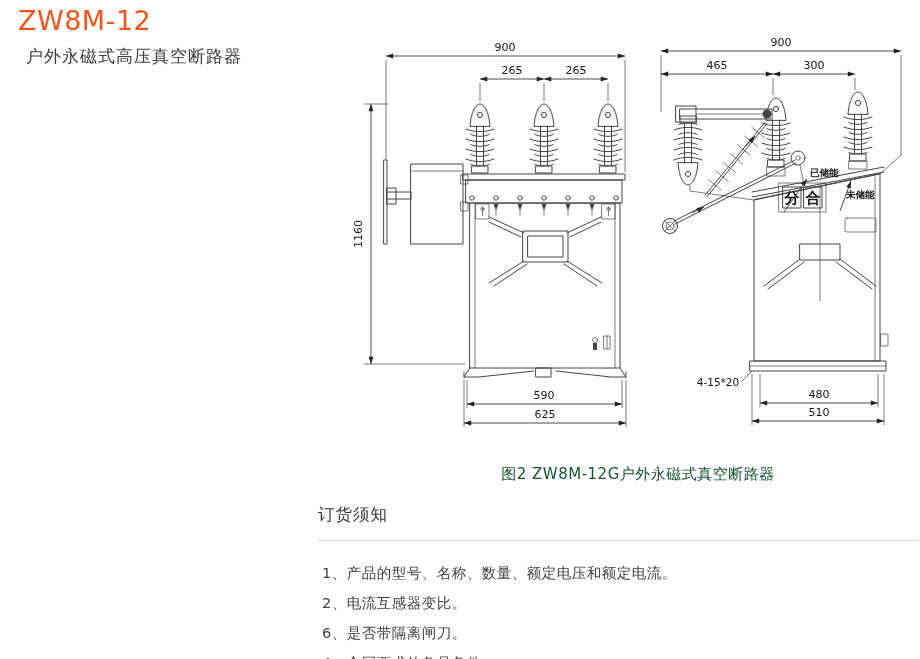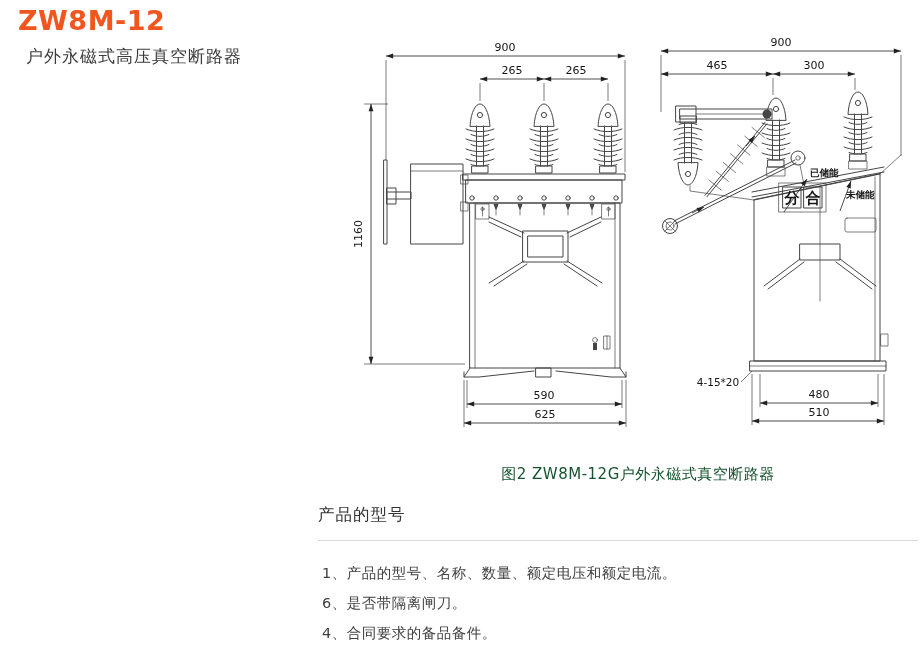--- a/index.html
+++ b/index.html
@@ -5,21 +5,21 @@
   :root { --accent:#f0561e; }
   * { box-sizing:border-box; }
   html,body { margin:0; padding:0; }
   body {
     width:920px; height:659px; background:#ffffff; position:relative;
     font-family:"DejaVu Sans","Liberation Sans",sans-serif; color:#3f3f3f;
     overflow:hidden;
   }
   .title-block { position:absolute; left:18px; top:6px; }
   .title-block h1 {
-    margin:0; font-size:27px; font-weight:bold; color:var(--accent,#f0561e);
+    margin:0; font-size:27px; font-weight:normal; color:var(--accent,#f0561e);
     letter-spacing:.5px; line-height:1.1;
   }
   .title-block h2 {
     margin:9px 8px 0; font-size:17px; font-weight:400; color:#3b3b3b; letter-spacing:1px;
   }
   figure.drawing { position:absolute; left:340px; top:26px; margin:8px; }
   figure.drawing svg { display:block; }
   .caption {
     margin-top:11px; width:580px; text-align:center;
     font-size:15px; color:#14532d; letter-spacing:.5px;
@@ -295,20 +295,21 @@
       <line class="ext" x1="536" y1="340" x2="536" y2="391"></line>
       <line class="dim" x1="404" y1="387" x2="536" y2="387" marker-start="url(#arw)" marker-end="url(#arw)"></line>
       <text class="dt" x="471" y="382">510</text>
     </g>
   </g>
 </svg>
 <figcaption class="caption">图2 ZW8M-12G户外永磁式真空断路器</figcaption>
 </figure>
 
 <section class="ordering">
-  <h3>产品的型号</h3>
+  <h3>订货须知</h3>
   <div class="rule"></div>
   <ul>
     <li>1、产品的型号、名称、数量、额定电压和额定电流。</li>
+    <li>2、电流互感器变比。</li>
     <li>6、是否带隔离闸刀。</li>
     <li>4、合同要求的备品备件。</li>
   </ul>
 </section>
 
 </body></html>

